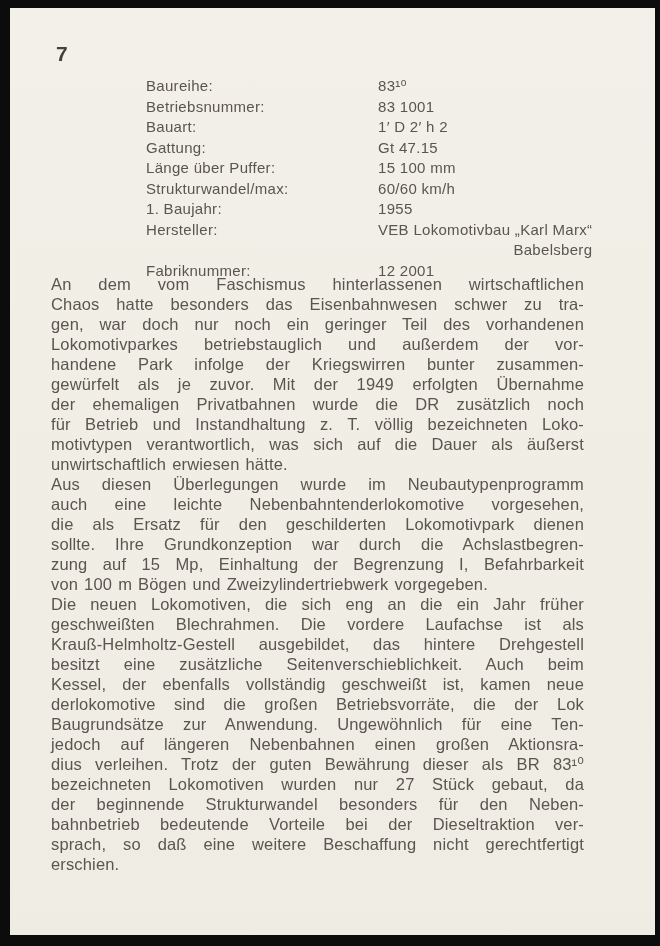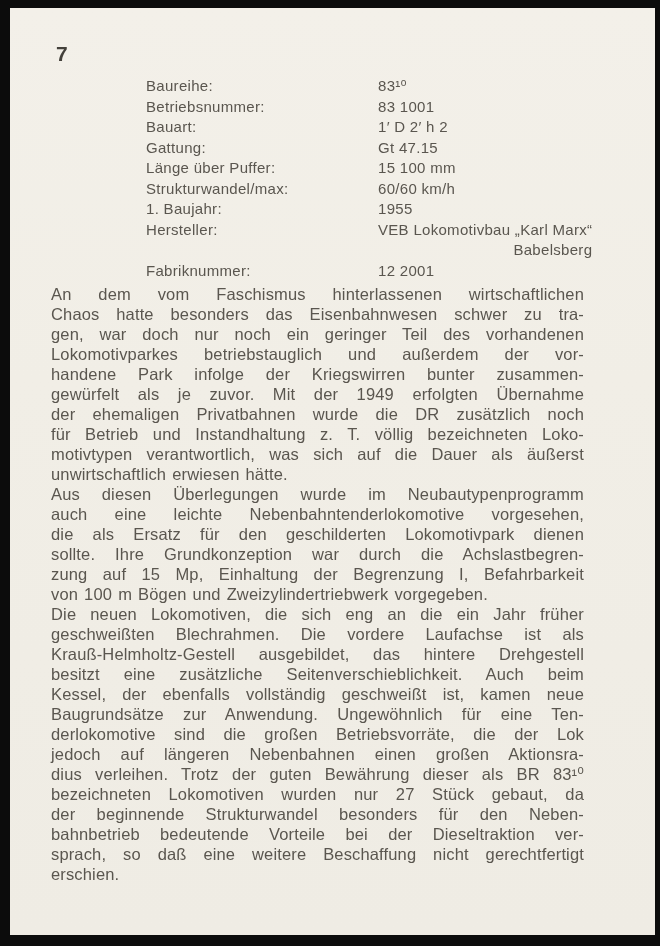--- a/index.html
+++ b/index.html
@@ -30,21 +30,21 @@
     color:var(--ink);
     font-size:15px;line-height:20.5px;
     letter-spacing:.3px;
     font-weight:500;
     margin-left:30px;
   }
   .spec-row{display:flex;}
   .spec-label{width:232px;flex:0 0 232px;}
   .spec-value{white-space:pre-line;text-align:right;}
   .body-text{
-    position:absolute;left:41px;top:276px;width:533px;
+    position:absolute;left:41px;top:266px;width:533px;
     color:var(--ink);
     font-size:16.5px;line-height:20px;
     letter-spacing:.15px;
     word-spacing:.08em;
   }
   .para{margin:0;}
   .line{
     text-align:justify;
     text-align-last:justify;
     white-space:normal;
@@ -128,22 +128,22 @@
           <div class="line">sollte. Ihre Grundkonzeption war durch die Achslastbegren-</div>
           <div class="line">zung auf 15 Mp, Einhaltung der Begrenzung I, Befahrbarkeit</div>
           <div class="line last">von 100 m Bögen und Zweizylindertriebwerk vorgegeben.</div>
         </div>
         <div class="para">
           <div class="line">Die neuen Lokomotiven, die sich eng an die ein Jahr früher</div>
           <div class="line">geschweißten Blechrahmen. Die vordere Laufachse ist als</div>
           <div class="line">Krauß-Helmholtz-Gestell ausgebildet, das hintere Drehgestell</div>
           <div class="line">besitzt eine zusätzliche Seitenverschieblichkeit. Auch beim</div>
           <div class="line">Kessel, der ebenfalls vollständig geschweißt ist, kamen neue</div>
+          <div class="line">derlokomotive sind die großen Betriebsvorräte, die der Lok</div>
           <div class="line">Baugrundsätze zur Anwendung. Ungewöhnlich für eine Ten-</div>
-          <div class="line">derlokomotive sind die großen Betriebsvorräte, die der Lok</div>
           <div class="line">jedoch auf längeren Nebenbahnen einen großen Aktionsra-</div>
           <div class="line">dius verleihen. Trotz der guten Bewährung dieser als BR 83¹⁰</div>
           <div class="line">bezeichneten Lokomotiven wurden nur 27 Stück gebaut, da</div>
           <div class="line">der beginnende Strukturwandel besonders für den Neben-</div>
           <div class="line">bahnbetrieb bedeutende Vorteile bei der Dieseltraktion ver-</div>
           <div class="line">sprach, so daß eine weitere Beschaffung nicht gerechtfertigt</div>
           <div class="line last">erschien.</div>
         </div>
       </div>
 

